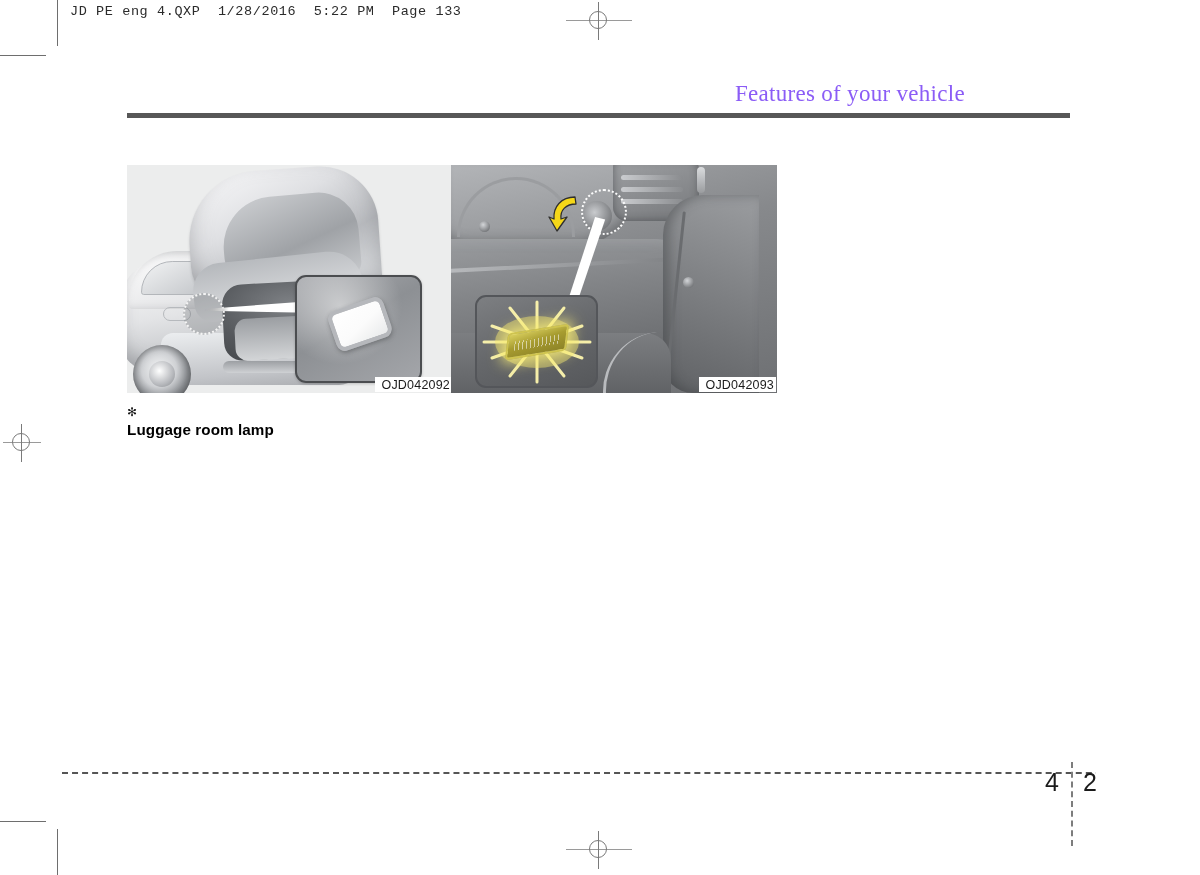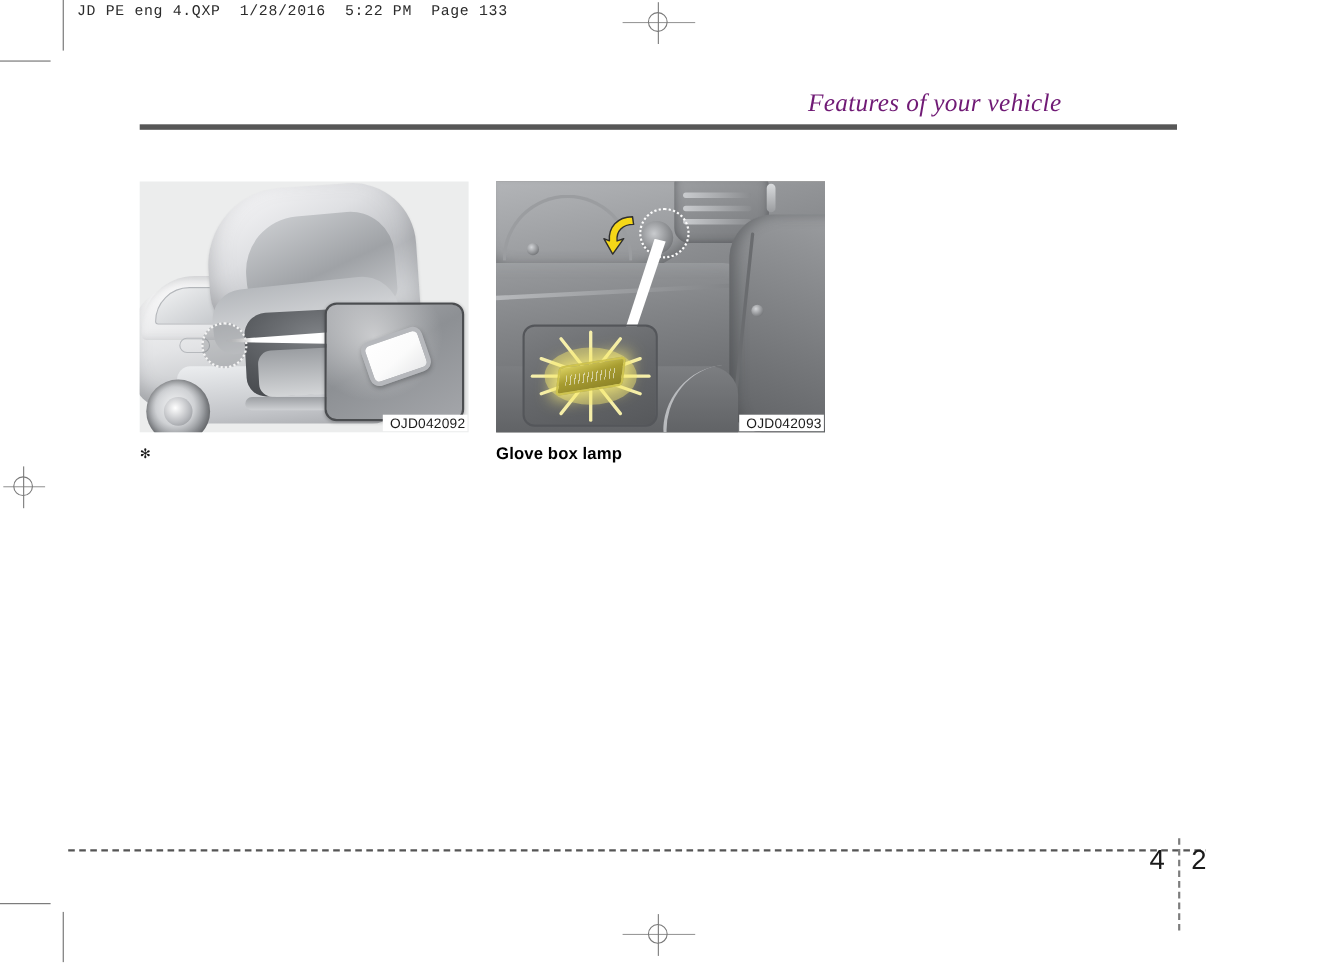--- a/index.html
+++ b/index.html
@@ -72,24 +72,23 @@
     white-space: pre;
   }
 
   
   .running-head {
     position: absolute;
     right: 131px;
     top: 81px;
     font-family: "Liberation Serif", serif;
     font-size: 23px;
-    color: #701a75;
+    color: #8b5cf6;
     letter-spacing: 0.3px;
     white-space: nowrap;
-    font-style: italic;
   }
   .head-rule {
     position: absolute;
     left: 127px;
     top: 113px;
     width: 943px;
     height: 5px;
     background: #575757;
   }
 
@@ -99,23 +98,24 @@
     top: 165px;
     width: 299px;
   }
   .col-left  { left: 127px; }
   .col-right { left: 451px; }
 
   .figure {
     position: relative;
     width: 299px;
     overflow: hidden;
+    padding-left: 27px;
   }
   .fig-left  { height: 228px; background: #eceded; }
-  .fig-right { height: 228px; background: #404040; }
+  .fig-right { height: 228px; background: #c2410c; }
 
   .fig-caption {
     position: absolute;
     right: 1px;
     bottom: 1px;
     font-family: "Liberation Sans", sans-serif;
     font-size: 12.5px;
     color: #1b1b1b;
     background: #ffffff;
     padding: 1px 2px 0 6px;
@@ -552,20 +552,21 @@
           <div class="inset-lens"></div>
         </div>
       </div>
       <div class="fig-caption">OJD042092</div>
     </div>
 
     <div class="note">
       <span class="mark">✻</span>
     </div>
 
+    <div class="section-title">Luggage room lamp</div>
   </div>
 
   <div class="col col-right">
 
     <div class="figure fig-right">
       <div class="gb-scene">
         <div class="gb-dash-top"></div>
         <div class="gb-dash-arc"></div>
         <div class="gb-vent"></div>
         <div class="gb-vent-slat" style="top:10px;"></div>
@@ -609,21 +610,20 @@
             <ellipse cx="59" cy="46" rx="42" ry="26" fill="#f6e96e" opacity="0.45"></ellipse>
           </svg>
           <div class="gb-lamp">
             <div class="gb-lamp-grid"></div>
           </div>
         </div>
       </div>
       <div class="fig-caption">OJD042093</div>
     </div>
 
-    <div class="section-title">Glove box lamp</div>
   </div>
 
   <div class="footer-dashes"></div>
   <div class="footer-divider"></div>
   <div class="folio folio-chapter">4</div>
   <div class="folio folio-page">216</div>
 
 </div>
 
 </body></html>

